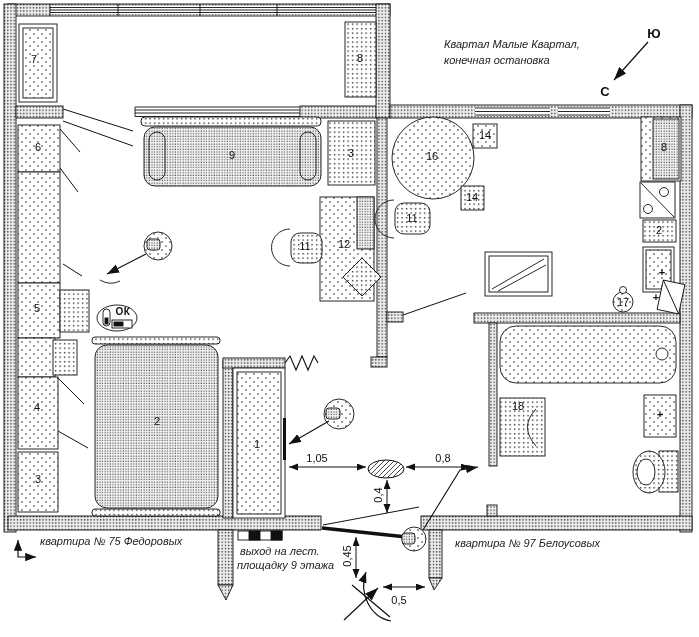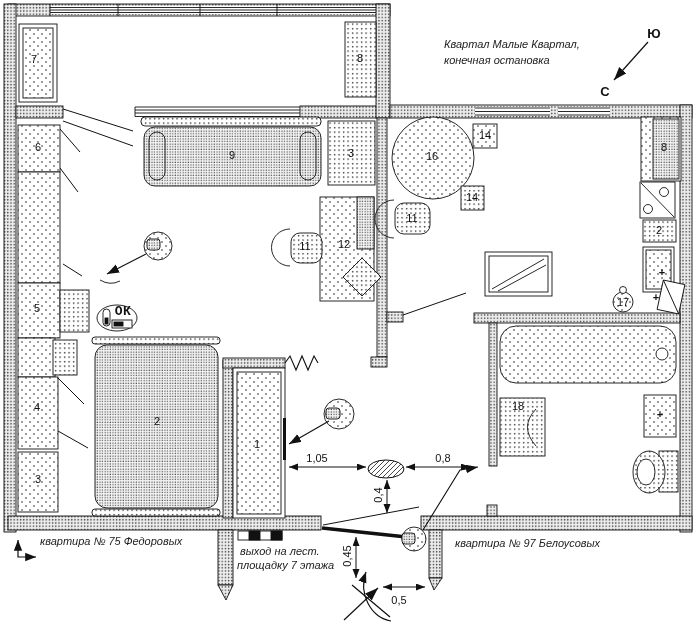--- a/index.html
+++ b/index.html
@@ -7,21 +7,21 @@
         font-family:"Liberation Sans",sans-serif;}
   #plan svg{position:absolute;left:0;top:0;}
   .t{position:absolute;color:#111;white-space:nowrap;font:11px "Liberation Sans",sans-serif;}
   .c{transform:translate(-50%,-50%);}
   .v{transform:translate(-50%,-50%) rotate(-90deg);}
   .it{font-style:italic;font-size:11px;color:#222;}
   .bold{font-weight:bold;font-size:13px;}
   .num{font-size:11px;}
   .dim{font-size:11px;}
   .plus{font-size:11px;font-weight:bold;}
-  .ok{font-size:13px;font-weight:bold;letter-spacing:0.5px;font-family:Liberation Mono, monospace;}
+  .ok{font-size:10px;font-weight:bold;letter-spacing:0.5px;}
 </style>
 </head>
 <body>
 
 <div id="plan">
 
 <svg width="699" height="637" viewBox="0 0 699 637">
   <defs>
     <pattern id="pw" width="3.2" height="3.2" patternUnits="userSpaceOnUse">
       <rect width="3.2" height="3.2" fill="#ececec"></rect>
@@ -274,21 +274,21 @@
   <line x1="648" y1="42" x2="614" y2="80" stroke="#111" stroke-width="1.2" marker-end="url(#ahb)"></line>
 </svg>
 
 <span class="t it" style="left:444px;top:38px">Квартал Малые Квартал,</span>
 <span class="t it" style="left:444px;top:54px">конечная остановка</span>
 <span class="t bold c" style="left:654px;top:33px">Ю</span>
 <span class="t bold c" style="left:605px;top:91px">С</span>
 <span class="t it" style="left:40px;top:535px">квартира № 75 Федоровых</span>
 <span class="t it" style="left:455px;top:537px">квартира № 97 Белоусовых</span>
 <span class="t it" style="left:240px;top:545px">выход на лест.</span>
-<span class="t it" style="left:237px;top:559px">площадку 7 этажа</span>
+<span class="t it" style="left:237px;top:559px">площадку 9 этажа</span>
 <span class="t ok c" style="left:123px;top:311px">ОК</span>
 
 <span class="t dim c" style="left:317px;top:458px">1,05</span>
 <span class="t dim c" style="left:443px;top:458px">0,8</span>
 <span class="t dim v" style="left:378px;top:495px">0,4</span>
 <span class="t dim v" style="left:347px;top:556px">0,45</span>
 <span class="t dim c" style="left:399px;top:600px">0,5</span>
 
 <span class="t num c" style="left:257px;top:444px">1</span>
 <span class="t num c" style="left:157px;top:421px">2</span>

